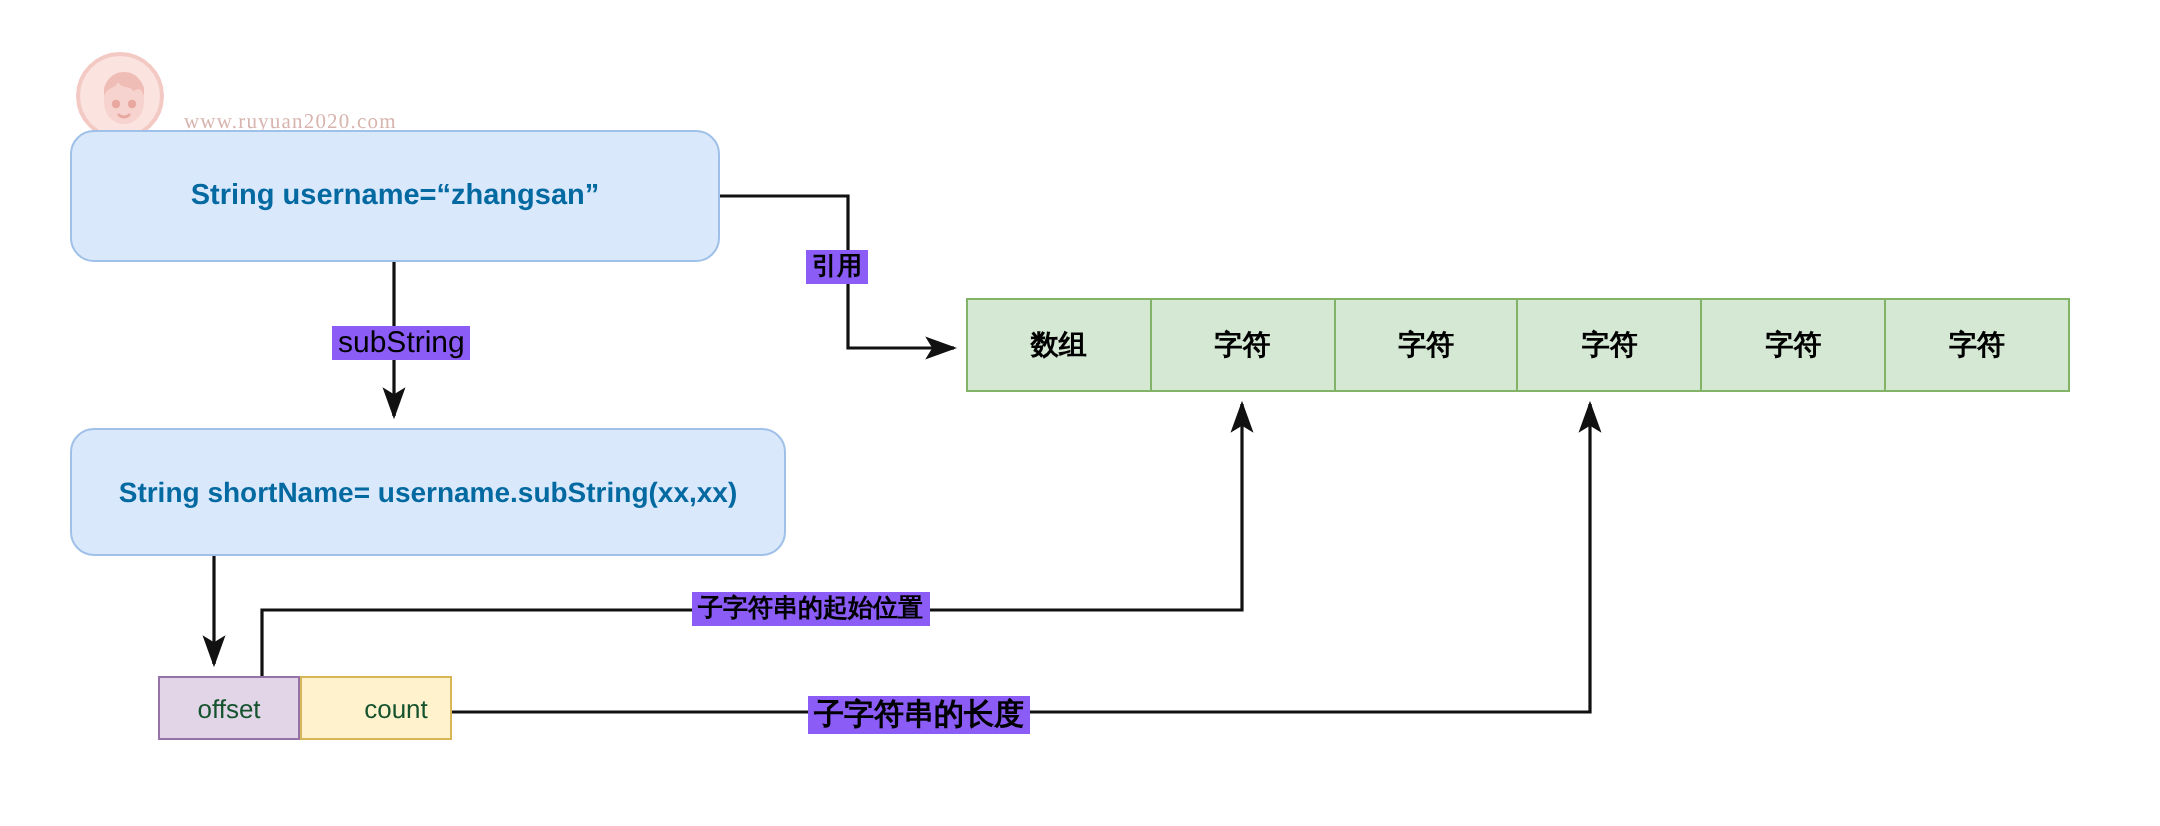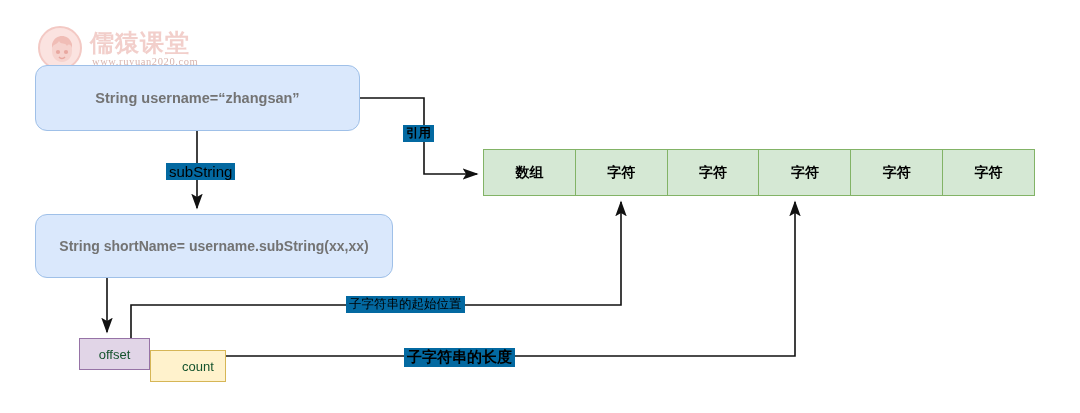--- a/index.html
+++ b/index.html
@@ -31,21 +31,21 @@
     position:absolute;left:54px;top:30px;
     font-size:10.5px;color:#d8b4ae;letter-spacing:.6px;white-space:nowrap;
     font-family:Liberation Serif, serif;
   }
 
   
   .rbox{
     position:absolute;box-sizing:border-box;
     background:#dae8fc;border:1px solid #9fc0e8;border-radius:12px;
     display:flex;align-items:center;justify-content:center;
-    color:#737373;font-weight:bold;font-size:14.5px;
+    color:#0369a1;font-weight:bold;font-size:14.5px;
     text-align:left;
   }
   #box-username{left:35px;top:65px;width:325px;height:66px;}
   #box-shortname{left:35px;top:214px;width:358px;height:64px;font-size:14px;}
 
   
   #array{
     position:absolute;left:483px;top:149px;width:552px;height:47px;
     display:flex;box-sizing:border-box;
   }
@@ -58,31 +58,31 @@
   }
   .cell:first-child{margin-left:0;}
 
   
   .smallbox{
     position:absolute;box-sizing:border-box;height:32px;
     display:flex;align-items:center;justify-content:center;
     font-size:13px;color:#14532d;
   }
   #box-offset{left:79px;top:338px;width:71px;background:#e1d5e7;border:1px solid #9673a6;}
-  #box-count{left:150px;top:350px;width:76px;background:#fff2cc;border:1px solid #d6b656;padding-left:20px;}
+  #box-count{left:150px;top:338px;width:76px;background:#fff2cc;border:1px solid #d6b656;padding-left:20px;}
 
   
   .elabel{
-    position:absolute;background:#0369a1;padding:0 3px;
+    position:absolute;background:#8b5cf6;padding:0 3px;
     font-size:12.5px;color:#000;white-space:nowrap;
     font-family:"Liberation Sans","DejaVu Sans",sans-serif;
   }
   #label-substring{left:166px;top:163px;font-size:15px;}
   #label-ref{left:403px;top:125px;font-weight:bold;}
-  #label-start{left:346px;top:296px;font-weight:normal;font-size:12.5px;text-align:center;}
+  #label-start{left:346px;top:296px;font-weight:bold;font-size:12.5px;text-align:center;}
   #label-len{left:404px;top:348px;font-weight:bold;font-size:15px;}
 </style>
 </head>
 <body>
 
 <svg id="canvas" viewBox="0 0 1080 413" xmlns="http://www.w3.org/2000/svg">
   <defs>
     <marker id="arrow" markerWidth="10" markerHeight="10" refX="9" refY="3.6" orient="auto" markerUnits="strokeWidth">
       <path d="M0,0 L10,3.6 L0,7.2 L2.2,3.6 z" fill="#111111"></path>
     </marker>
@@ -102,21 +102,20 @@
 <div class="wm" id="watermark">
   <div class="wm-logo">
     <svg class="wm-face" viewBox="0 0 26 27" xmlns="http://www.w3.org/2000/svg">
       <path d="M3,13 C3,5 8,1 13,1 C18,1 23,5 23,13 L23,15 C23,22 18,26 13,26 C8,26 3,22 3,15 Z" fill="#f6d3ce"></path>
       <path d="M3,12 C5,7 8,9 10,5 C12,9 16,6 18,10 C20,7 22,9 23,12 L23,8 C21,2 17,0 13,0 C9,0 5,2 3,8 Z" fill="#f0bdb6"></path>
       <circle cx="9" cy="16" r="2.1" fill="#e8a8a0"></circle>
       <circle cx="17" cy="16" r="2.1" fill="#e8a8a0"></circle>
       <path d="M10,21 C11.5,23 14.5,23 16,21" fill="none" stroke="#e8a8a0" stroke-width="1.4"></path>
     </svg>
   </div>
-  <div class="wm-cn">儒猿课堂</div>
   <div class="wm-url">www.ruyuan2020.com</div>
 </div>
 
 <div class="rbox" id="box-username">String username=“zhangsan”</div>
 
 <div class="rbox" id="box-shortname">String shortName= username.subString(xx,xx)</div>
 
 <div id="array">
   <div class="cell">数组</div>
   <div class="cell">字符</div>

